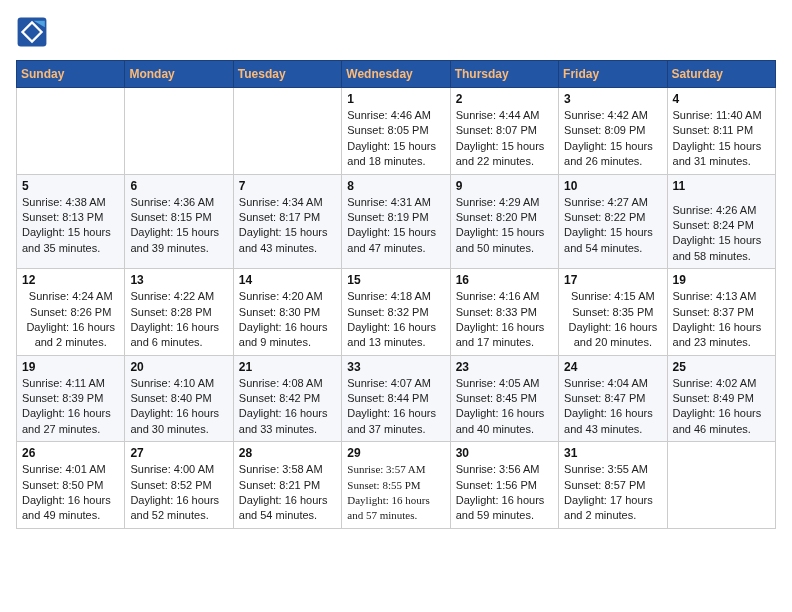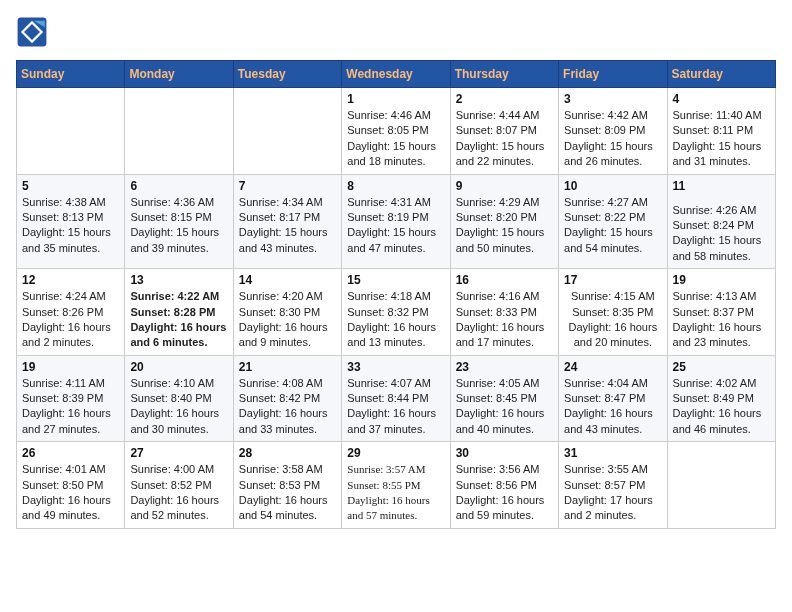--- a/index.html
+++ b/index.html
@@ -198,28 +198,28 @@
           <div class="day-number">11</div>
           <div class="day-info" style="white-space: pre-line; margin-top: 10px;">Sunrise: 4:26 AM
 Sunset: 8:24 PM
 Daylight: 15 hours
 and 58 minutes.</div>
         </td>
       </tr>
       <tr>
         <td>
           <div class="day-number">12</div>
-          <div class="day-info" style="white-space: pre-line;">Sunrise: 4:24 AM
+          <div class="day-info" style="white-space: pre-line; text-align: center;">Sunrise: 4:24 AM
 Sunset: 8:26 PM
 Daylight: 16 hours
 and 2 minutes.</div>
         </td>
         <td>
           <div class="day-number">13</div>
-          <div class="day-info" style="white-space: pre-line; font-weight: bold;">Sunrise: 4:22 AM
+          <div class="day-info" style="white-space: pre-line;">Sunrise: 4:22 AM
 Sunset: 8:28 PM
 Daylight: 16 hours
 and 6 minutes.</div>
         </td>
         <td>
           <div class="day-number">14</div>
           <div class="day-info" style="white-space: pre-line;">Sunrise: 4:20 AM
 Sunset: 8:30 PM
 Daylight: 16 hours
 and 9 minutes.</div>
@@ -315,35 +315,35 @@
         <td>
           <div class="day-number">27</div>
           <div class="day-info" style="white-space: pre-line;">Sunrise: 4:00 AM
 Sunset: 8:52 PM
 Daylight: 16 hours
 and 52 minutes.</div>
         </td>
         <td>
           <div class="day-number">28</div>
           <div class="day-info" style="white-space: pre-line;">Sunrise: 3:58 AM
-Sunset: 8:53 PM
+Sunset: 8:21 PM
 Daylight: 16 hours
 and 54 minutes.</div>
         </td>
         <td>
           <div class="day-number">29</div>
           <div class="day-info" style="white-space: pre-line; font-family: Liberation Serif, serif;">Sunrise: 3:57 AM
 Sunset: 8:55 PM
 Daylight: 16 hours
 and 57 minutes.</div>
         </td>
         <td>
           <div class="day-number">30</div>
           <div class="day-info" style="white-space: pre-line;">Sunrise: 3:56 AM
-Sunset: 8:56 PM
+Sunset: 1:56 PM
 Daylight: 16 hours
 and 59 minutes.</div>
         </td>
         <td>
           <div class="day-number">31</div>
           <div class="day-info" style="white-space: pre-line;">Sunrise: 3:55 AM
 Sunset: 8:57 PM
 Daylight: 17 hours
 and 2 minutes.</div>
         </td>

